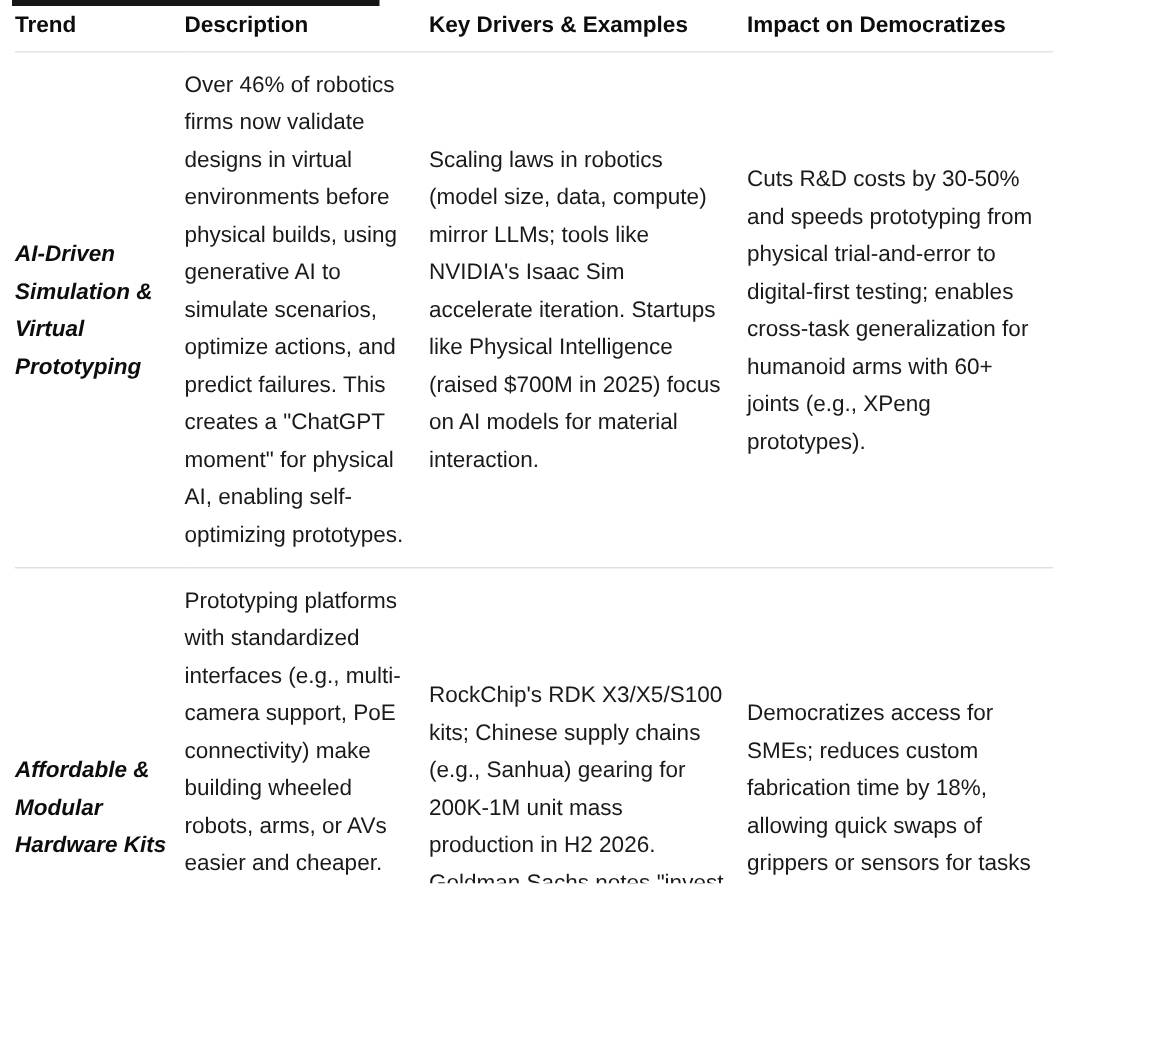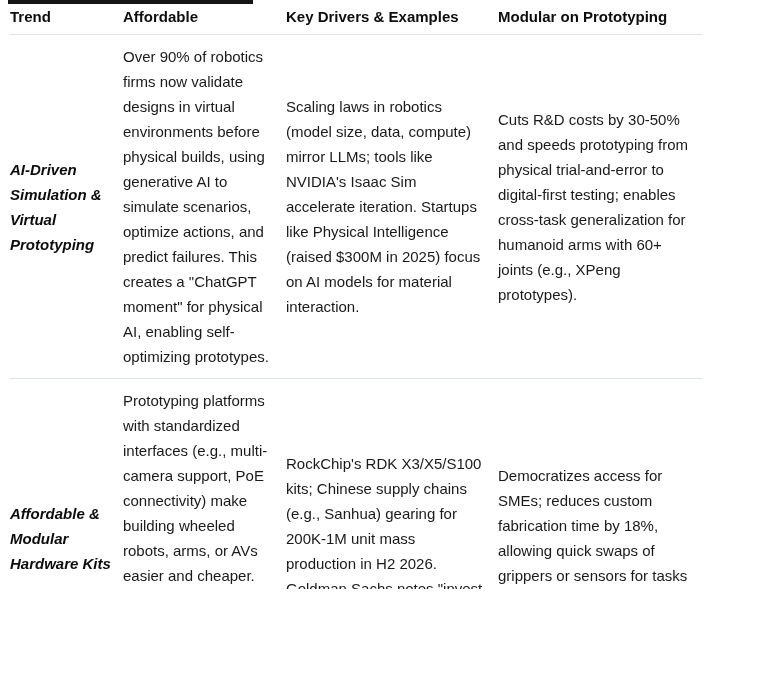--- a/index.html
+++ b/index.html
@@ -74,30 +74,30 @@
   <table class="data-table">
     <colgroup>
       <col class="c1">
         <col class="c2">
         <col class="c3">
         <col class="c4">
     </colgroup>
     <thead>
       <tr>
         <th>Trend</th>
-        <th>Affordable</th>
+        <th>Description</th>
         <th>Key Drivers &amp; Examples</th>
-        <th>Modular on Prototyping</th>
+        <th>Impact on Democratizes</th>
       </tr>
     </thead>
     <tbody>
       <tr class="row-1">
         <td class="trend-cell">AI-Driven Simulation &amp; Virtual Prototyping</td>
-        <td>Over 90% of robotics firms now validate designs in virtual environments before physical builds, using generative AI to simulate scenarios, optimize actions, and predict failures. This creates a "ChatGPT moment" for physical AI, enabling self-optimizing prototypes.</td>
-        <td>Scaling laws in robotics (model size, data, compute) mirror LLMs; tools like NVIDIA's Isaac Sim accelerate iteration. Startups like Physical Intelligence (raised $300M in 2025) focus on AI models for material interaction.</td>
+        <td>Over 46% of robotics firms now validate designs in virtual environments before physical builds, using generative AI to simulate scenarios, optimize actions, and predict failures. This creates a "ChatGPT moment" for physical AI, enabling self-optimizing prototypes.</td>
+        <td>Scaling laws in robotics (model size, data, compute) mirror LLMs; tools like NVIDIA's Isaac Sim accelerate iteration. Startups like Physical Intelligence (raised $700M in 2025) focus on AI models for material interaction.</td>
         <td>Cuts R&amp;D costs by 30-50% and speeds prototyping from physical trial-and-error to digital-first testing; enables cross-task generalization for humanoid arms with 60+ joints (e.g., XPeng prototypes).</td>
       </tr>
       <tr class="row-2">
         <td class="trend-cell">Affordable &amp; Modular Hardware Kits</td>
         <td>Prototyping platforms with standardized interfaces (e.g., multi-camera support, PoE connectivity) make building wheeled robots, arms, or AVs easier and cheaper. Expect industrial-grade 6-axis robots under $1,000 by mid-2026.</td>
         <td>RockChip's RDK X3/X5/S100 kits; Chinese supply chains (e.g., Sanhua) gearing for 200K-1M unit mass production in H2 2026. Goldman Sachs notes "invest first, demand later" strategies.</td>
         <td>Democratizes access for SMEs; reduces custom fabrication time by 18%, allowing quick swaps of grippers or sensors for tasks like autonomous picking.</td>
       </tr>
     </tbody>
   </table>

